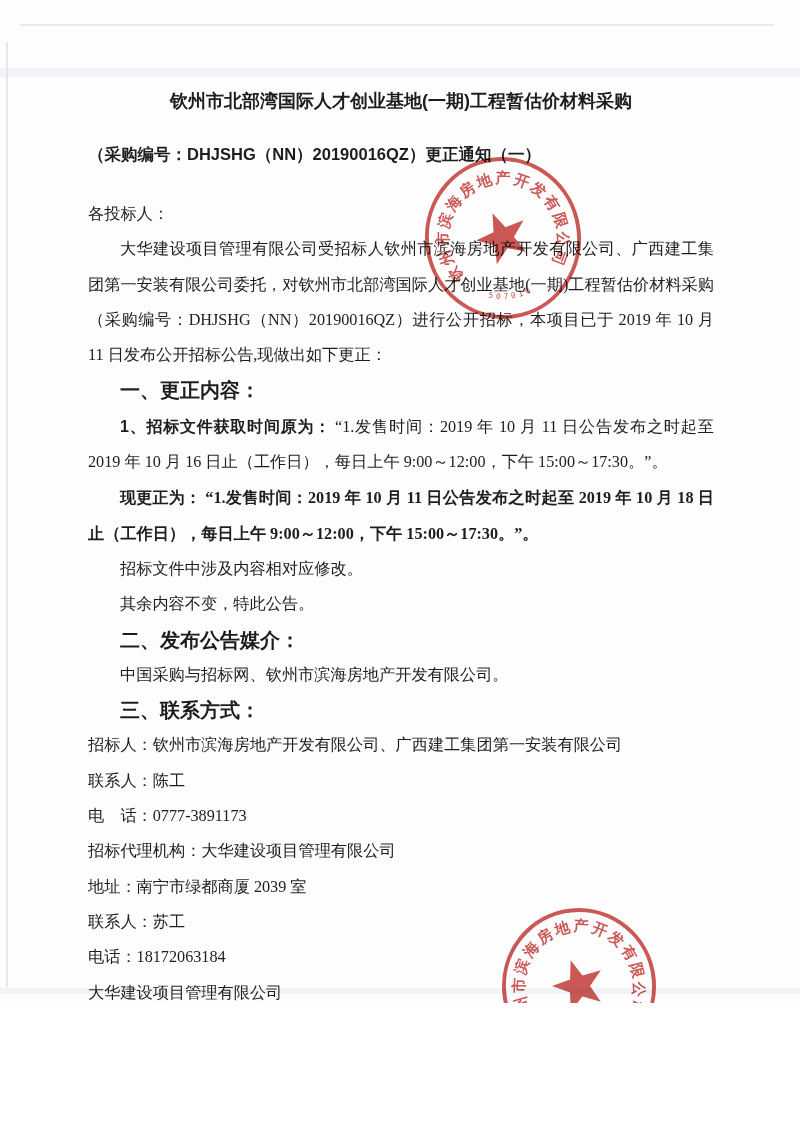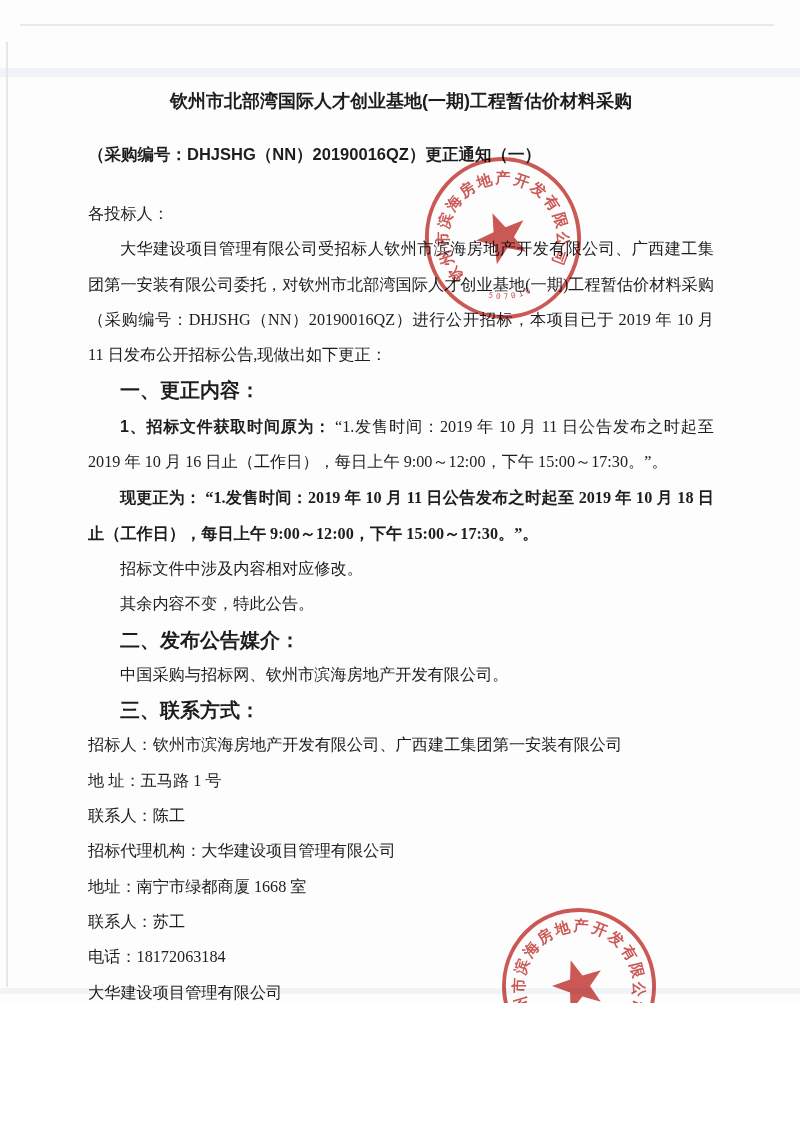--- a/index.html
+++ b/index.html
@@ -74,24 +74,24 @@
 
       <p class="indent">招标文件中涉及内容相对应修改。</p>
       <p class="indent">其余内容不变，特此公告。</p>
 
       <p class="heading">二、发布公告媒介：</p>
       <p class="indent">中国采购与招标网、钦州市滨海房地产开发有限公司。</p>
 
       <p class="heading">三、联系方式：</p>
 
       <p class="contact">招标人：钦州市滨海房地产开发有限公司、广西建工集团第一安装有限公司</p>
-      <p class="contact">地 址：五马路 1 号</p>
       <p class="contact">联系人：陈工</p>
+      <p class="contact">电　话：0777-3891173</p>
       <p class="contact">招标代理机构：大华建设项目管理有限公司</p>
-      <p class="contact">地址：南宁市绿都商厦 1668 室</p>
+      <p class="contact">地址：南宁市绿都商厦 2039 室</p>
       <p class="contact">联系人：苏工</p>
       <p class="contact">电话：18172063184</p>
 
       <p class="signature">大华建设项目管理有限公司</p>
       <p class="sign-date">2019 年 10 月 14 日</p>
     </div>
   </div>
 
   <svg class="stamp stamp-top" width="166" height="166" viewBox="-83 -83 166 166">
     <defs>

